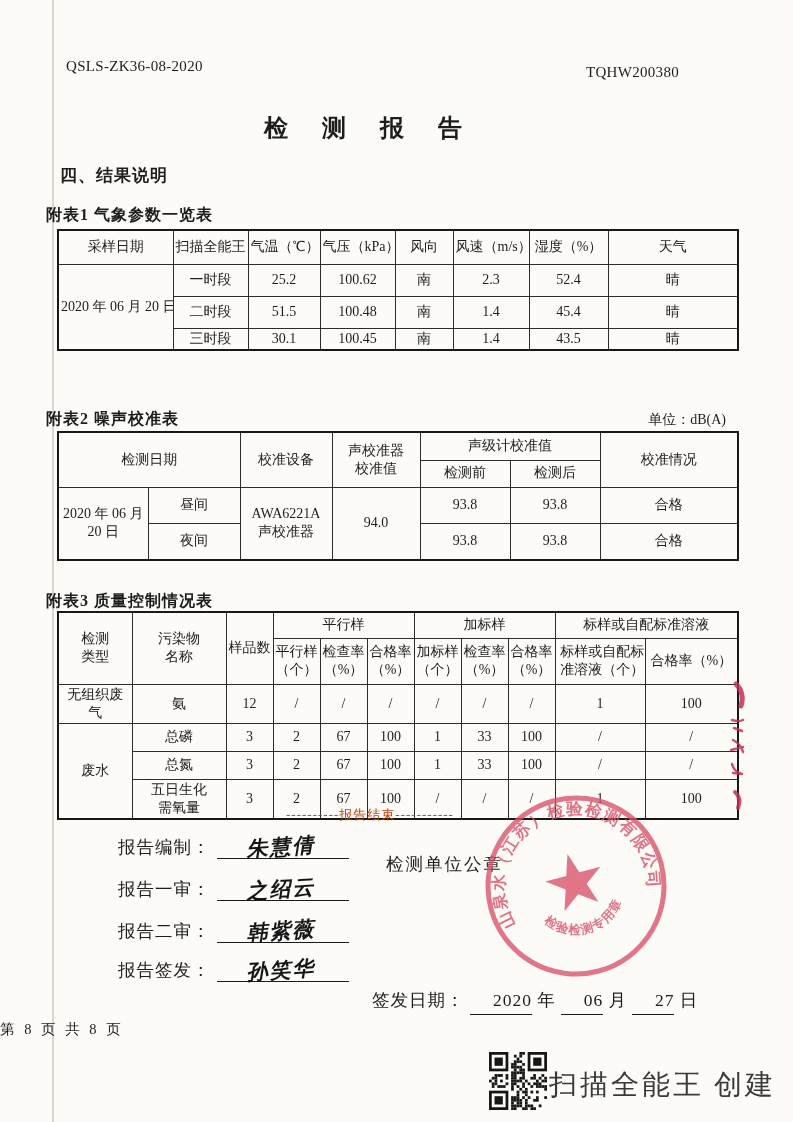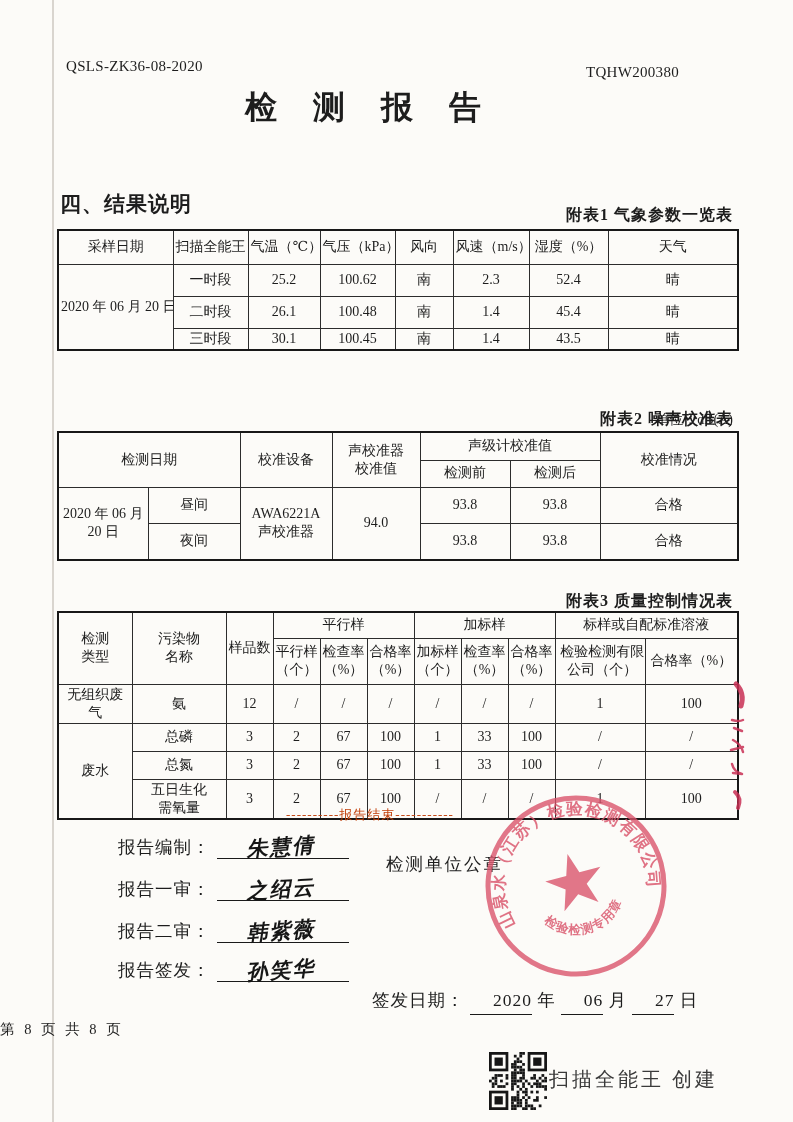--- a/index.html
+++ b/index.html
@@ -4,47 +4,47 @@
 <style>
   html,body{margin:0;padding:0;background:#e8e6e2;}
   .page{
     position:relative;width:793px;height:1122px;margin:0 auto;
     background:#fcfbf8;overflow:hidden;
     font-family:"Liberation Serif","DejaVu Serif",serif;color:#1d1d1d;
   }
   .abs{position:absolute;}
   .edge-line{position:absolute;left:52px;top:0;width:2px;height:100%;background:#d9d5cf;}
   .code{font-size:15px;letter-spacing:.3px;}
-  .doc-title{left:0;top:86px;width:740px;text-align:center;font-size:32px;font-weight:bold;letter-spacing:14px;}
-  .section-h{left:60px;top:164px;font-size:21px;font-weight:bold;letter-spacing:1px;margin-top:26px;}
-  .tbl-title{width:680px;left:53px;text-align:right;font-size:16px;font-weight:bold;letter-spacing:1px;}
+  .doc-title{left:0;top:112px;width:740px;text-align:center;font-size:24px;font-weight:bold;letter-spacing:14px;}
+  .section-h{left:60px;top:164px;font-size:17px;font-weight:bold;letter-spacing:1px;}
+  .tbl-title{width:680px;left:46px;text-align:left;font-size:16px;font-weight:bold;letter-spacing:1px;}
   .unit-label{position:absolute;right:0;top:2px;font-size:14px;font-weight:normal;letter-spacing:0;}
   table.tbl{position:absolute;border-collapse:collapse;table-layout:fixed;border:2.5px solid #181818;}
   .tbl th,.tbl td{
     border:1.5px solid #2c2c2c;font-weight:normal;text-align:center;vertical-align:middle;
     font-size:14px;line-height:1.3;padding:1px 2px;color:#1d1d1d;overflow:hidden;
   }
   .fs13{font-size:13px;font-family:Liberation Serif, serif;}
-  .nw{white-space:nowrap;font-size:13.5px;}
+  .nw{white-space:nowrap;font-size:13.5px;font-family:Liberation Serif, serif;}
   .wb{display:inline-block;}
   .w2{width:2.3em;} .w3{width:3.2em;} .w4{width:4.3em;} .w6{width:6.4em;}
   .end-marker{left:0;top:806px;width:740px;text-align:center;font-size:13px;letter-spacing:1px;color:#c2410c;}
   .sig-row{position:absolute;left:118px;font-size:17.5px;letter-spacing:1px;white-space:nowrap;}
   .sig-line{display:inline-block;width:132px;border-bottom:1.5px solid #1a1a1a;text-align:center;margin-left:6px;height:26px;vertical-align:bottom;}
   .sig-name{
     font-family:"DejaVu Sans",sans-serif;font-size:21px;font-weight:bold;color:#161616;
     display:inline-block;transform:rotate(-4deg) skewX(-13deg);position:relative;top:1px;letter-spacing:2px;
   }
   .seal-label{left:386px;top:852px;font-size:17.5px;letter-spacing:2px;}
   .issue-row{left:372px;top:946px;font-size:17.5px;white-space:nowrap;letter-spacing:1px;}
   .u{display:inline-block;text-align:right;border-bottom:1.5px solid #1a1a1a;height:24px;}
   .uy{width:62px;} .um{width:42px;margin-top:44px;} .ud{width:42px;}
   .page-num{left:0;top:980px;width:748px;text-align:left;font-size:14.5px;letter-spacing:3px;margin-top:40px;}
   .stamp{left:476px;top:786px;width:200px;height:200px;transform:rotate(-15deg);opacity:.88;}
-  .qr-caption{left:549px;top:1066px;font-size:20px;color:#3a3a3a;letter-spacing:3px;font-family:"Liberation Serif",serif;}
+  .qr-caption{left:549px;top:1066px;font-size:28px;color:#3a3a3a;letter-spacing:3px;font-family:"Liberation Serif",serif;}
 </style>
 </head>
 <body>
 
 <div class="page">
   <div class="edge-line"></div>
 
   <div class="abs code" style="left:66px;top:58px;">QSLS-ZK36-08-2020</div>
   <div class="abs code" style="left:586px;top:64px;">TQHW200380</div>
 
@@ -80,21 +80,21 @@
       <td>一时段</td>
       <td>25.2</td>
       <td>100.62</td>
       <td>南</td>
       <td>2.3</td>
       <td>52.4</td>
       <td>晴</td>
     </tr>
     <tr style="height:32px">
       <td>二时段</td>
-      <td>26.1</td>
+      <td>51.5</td>
       <td>100.48</td>
       <td>南</td>
       <td>1.4</td>
       <td>45.4</td>
       <td>晴</td>
     </tr>
     <tr style="height:18px">
       <td>三时段</td>
       <td>30.1</td>
       <td>100.45</td>
@@ -180,21 +180,21 @@
       <th colspan="3">加标样</th>
       <th colspan="2" class="fs13">标样或自配标准溶液</th>
     </tr>
     <tr style="height:46px">
       <th class="fs13">平行样（个）</th>
       <th class="fs13">检查率（%）</th>
       <th class="fs13">合格率（%）</th>
       <th class="fs13">加标样（个）</th>
       <th class="fs13">检查率（%）</th>
       <th class="fs13">合格率（%）</th>
-      <th class="fs13"><span class="wb w6">检验检测有限公司（个）</span></th>
+      <th class="fs13"><span class="wb w6">标样或自配标准溶液（个）</span></th>
       <th class="fs13">合格率（%）</th>
     </tr>
     <tr style="height:28px">
       <td class="fs13">无组织废气</td>
       <td>氨</td>
       <td>12</td>
       <td>/</td>
       <td>/</td>
       <td>/</td>
       <td>/</td>

